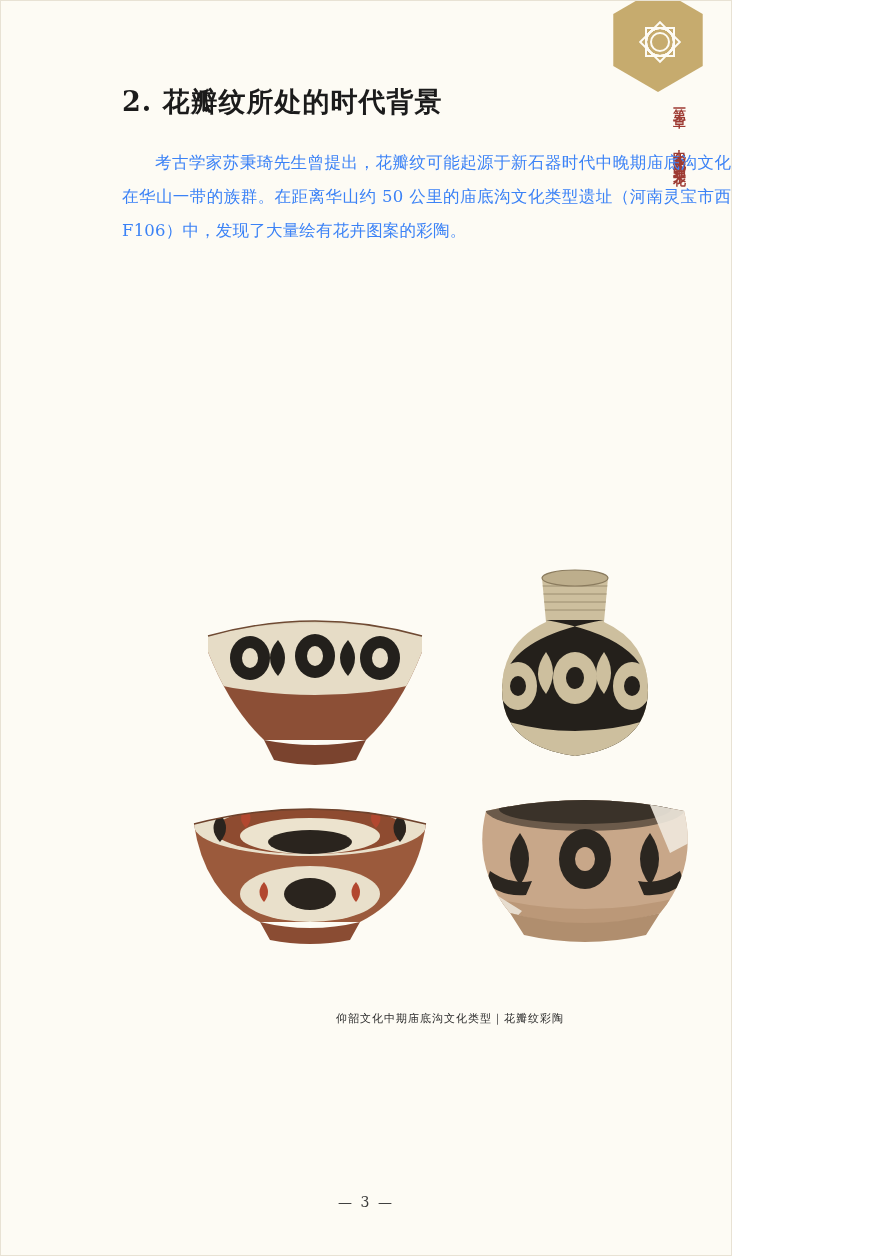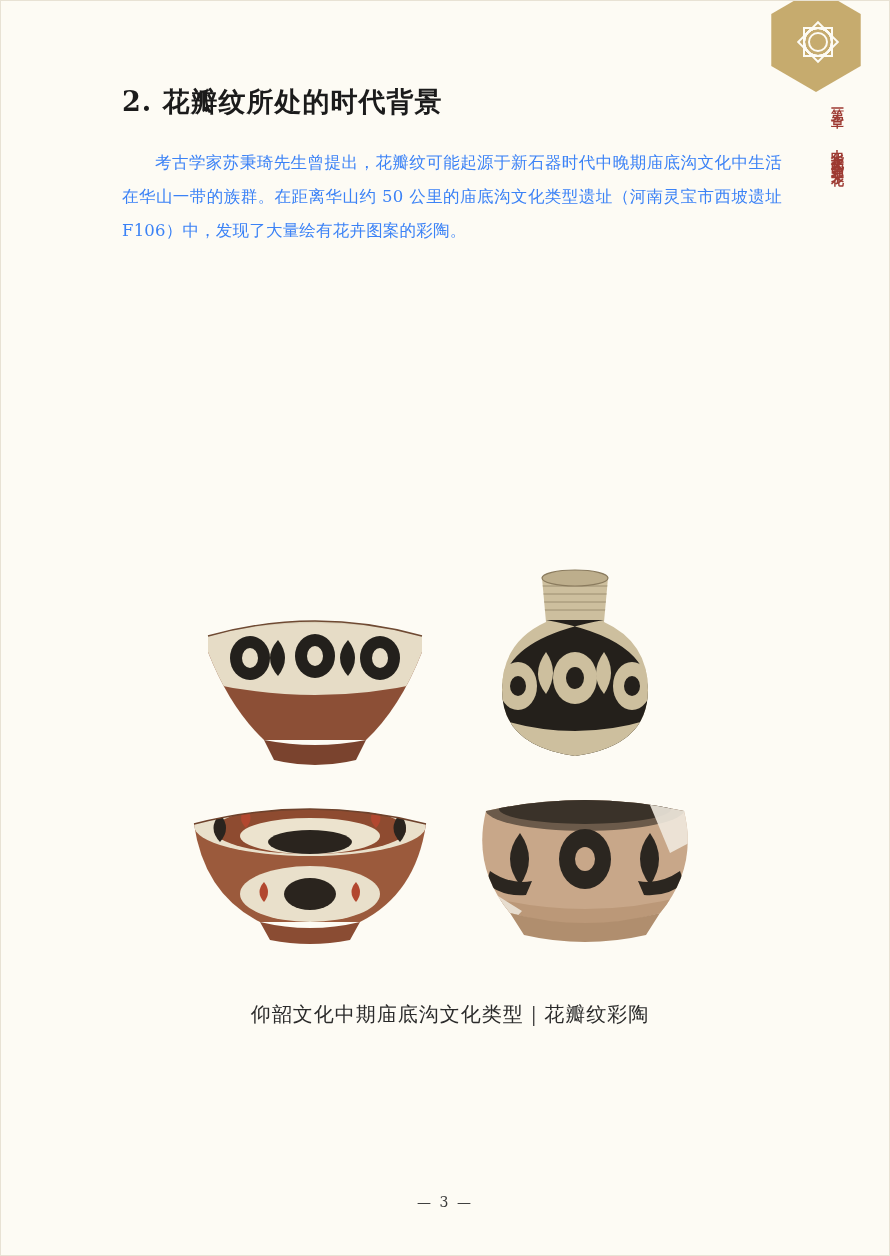--- a/index.html
+++ b/index.html
@@ -5,21 +5,21 @@
   html, body {
     margin: 0;
     padding: 0;
     background: #ffffff;
   }
   body {
     font-family: "Liberation Sans", sans-serif;
   }
   #page {
     position: relative;
-    width: 890px;
+    width: 732px;
     height: 1256px;
     background: #fdfbf4;
     overflow: hidden;
   }
   
   #page::after {
     content: "";
     position: absolute;
     left: 0; top: 0; right: 0; bottom: 0;
     border: 1px solid #e8e2d4;
@@ -125,24 +125,24 @@
   }
   .fig-grid {
     position: relative;
     width: 640px;
     height: 420px;
   }
   .pot {
     position: absolute;
   }
   .fig-caption {
-    margin-top: 21px;
+    margin-top: 31px;
     text-align: center;
     font-family: "DejaVu Serif", serif;
-    font-size: 20px;
+    font-size: 11px;
     color: #2b2b2b;
     letter-spacing: 1px;
   }
 
   
   .folio {
     position: absolute;
     left: 0;
     right: 0;
     bottom: 46px;

